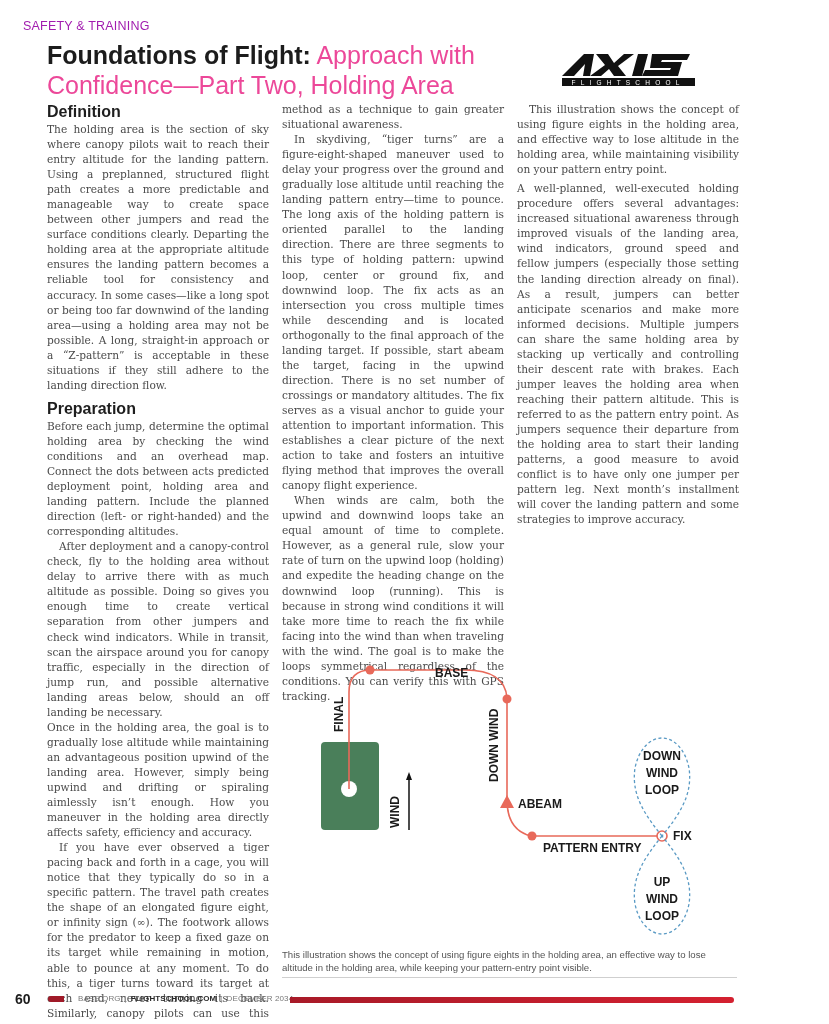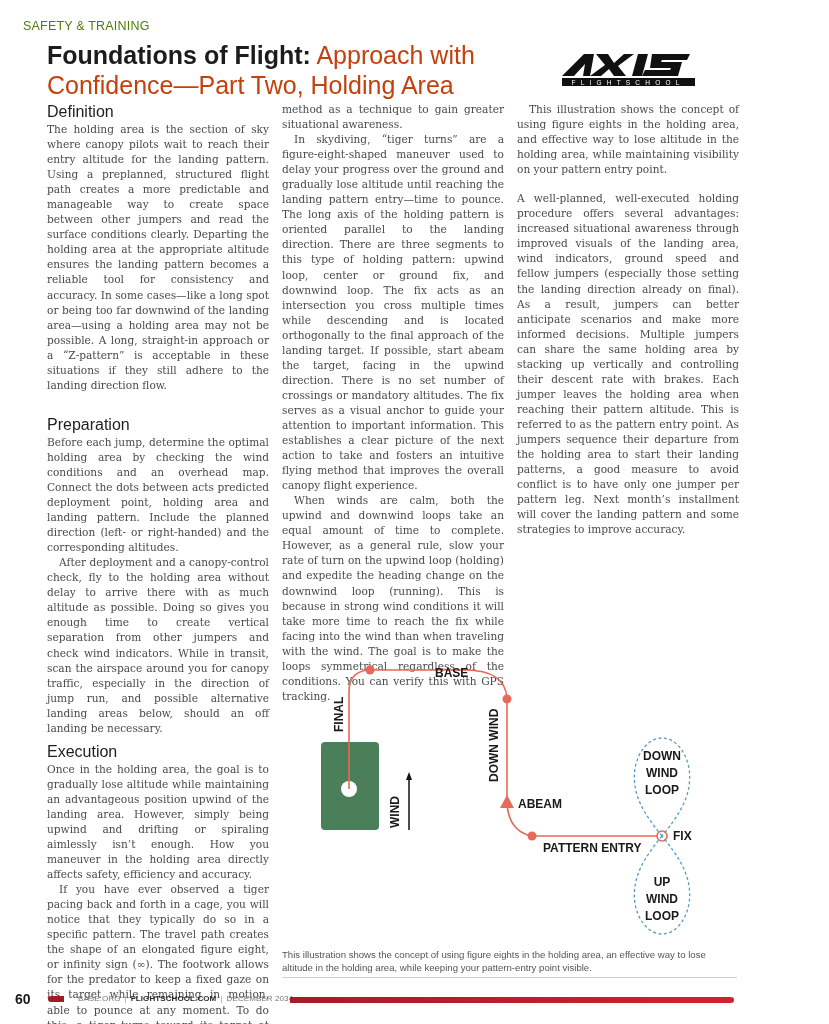--- a/index.html
+++ b/index.html
@@ -2,45 +2,45 @@
 <html><head>
 <meta charset="utf-8">
 <style>
   * { box-sizing: border-box; margin: 0; padding: 0; }
   html, body { width: 829px; height: 1024px; background: #ffffff; overflow: hidden; }
   body { position: relative; font-family: "DejaVu Serif", serif; color: #3a3a3a; }
 
   .section-tag {
     position: absolute; left: 23px; top: 19px;
     font-family: "Liberation Sans", sans-serif; font-size: 12.5px;
-    color: #4d7c0f; letter-spacing: 0.2px;
+    color: #a21caf; letter-spacing: 0.2px;
   }
   .title {
     position: absolute; left: 47px; top: 40px; width: 480px;
     font-family: "Liberation Sans", sans-serif; font-size: 25px; line-height: 30px;
     color: #1c1c1c; font-weight: 300;
   }
   .title b { font-weight: 700; text-align: right; }
-  .title .light { font-weight: 400; color: #c2410c; }
+  .title .light { font-weight: 400; color: #ec4899; }
 
   .logo { position: absolute; left: 554px; top: 50px; width: 150px; height: 40px; }
 
   .col { position: absolute; top: 100px; width: 222px;
     font-size: 10.6px; line-height: 15.05px; text-align: justify; color: #4a4a4a; }
   .col1 { left: 47px; }
   .col2 { left: 282px; top: 102px; }
   .col3 { left: 517px; top: 102px; }
 
   .col h2 {
-    font-family: "Liberation Sans", sans-serif; font-weight: 400;
+    font-family: "Liberation Sans", sans-serif; font-weight: 700;
     font-size: 16px; line-height: 20px; color: #1e1e1e; margin-top: 2px;
   }
   .col p { margin: 0; }
   .col p.ind { text-indent: 12px; }
-  .col p.gap { margin-top: 14px; }
+  .col p.gap { margin-top: 4px; }
   .col p.it { font-style: italic; }
 
   .diagram { position: absolute; left: 295px; top: 650px; width: 440px; height: 290px; }
 
   .caption {
     position: absolute; left: 282px; top: 948px; width: 455px;
     font-family: "Liberation Sans", sans-serif; font-size: 9.6px; line-height: 13px; color: #555;
     padding-bottom: 3px; border-bottom: 1.5px solid #cfcfcf;
   }
 
@@ -75,24 +75,23 @@
     <polygon points="84,4 94,4 88,26 78,26" fill="#111"></polygon>
     <polygon points="98,4 136,4 133,10 108,10 107,12 128,12 124,26 88,26 91,20 116,20 117,18 96,18" fill="#111"></polygon>
     <rect x="8" y="28" width="133" height="8" fill="#111"></rect>
     <text x="74" y="34.5" text-anchor="middle" fill="#fff" font-family="Liberation Sans, sans-serif" font-size="6.5" letter-spacing="5.2">FLIGHTSCHOOL</text>
   </svg>
 </div>
 
 <div class="col col1">
   <h2>Definition</h2>
   <p>The holding area is the section of sky where canopy pilots wait to reach their entry altitude for the landing pattern. Using a preplanned, structured flight path creates a more predictable and manageable way to create space between other jumpers and read the surface conditions clearly. Departing the holding area at the appropriate altitude ensures the landing pattern becomes a reliable tool for consistency and accuracy. In some cases—like a long spot or being too far downwind of the landing area—using a holding area may not be possible. A long, straight-in approach or a “Z-pattern” is acceptable in these situations if they still adhere to the landing direction flow.</p>
-  <h2 style="margin-top:22px">Preparation</h2>
+  <h2 style="margin-top:6px">Preparation</h2>
   <p>Before each jump, determine the optimal holding area by checking the wind conditions and an overhead map. Connect the dots between acts predicted deployment point, holding area and landing pattern. Include the planned direction (left- or right-handed) and the corresponding altitudes.</p>
   <p class="ind">After deployment and a canopy-control check, fly to the holding area without delay to arrive there with as much altitude as possible. Doing so gives you enough time to create vertical separation from other jumpers and check wind indicators. While in transit, scan the airspace around you for canopy traffic, especially in the direction of jump run, and possible alternative landing areas below, should an off landing be necessary.</p>
-  <h2 style="margin-top:6px">Execution</h2>
   <p>Once in the holding area, the goal is to gradually lose altitude while maintaining an advantageous position upwind of the landing area. However, simply being upwind and drifting or spiraling aimlessly isn’t enough. How you maneuver in the holding area directly affects safety, efficiency and accuracy.</p>
   <p class="ind">If you have ever observed a tiger pacing back and forth in a cage, you will notice that they typically do so in a specific pattern. The travel path creates the shape of an elongated figure eight, or infinity sign (∞). The footwork allows for the predator to keep a fixed gaze on its target while remaining in motion, able to pounce at any moment. To do this, a tiger turns toward its target at each end, never turning its back. Similarly, canopy pilots can use this same</p>
 </div>
 
 <div class="col col2">
   <p>method as a technique to gain greater situational awareness.</p>
   <p class="ind">In skydiving, “tiger turns” are a figure-eight-shaped maneuver used to delay your progress over the ground and gradually lose altitude until reaching the landing pattern entry—time to pounce. The long axis of the holding pattern is oriented parallel to the landing direction. There are three segments to this type of holding pattern: upwind loop, center or ground fix, and downwind loop. The fix acts as an intersection you cross multiple times while descending and is located orthogonally to the final approach of the landing target. If possible, start abeam the target, facing in the upwind direction. There is no set number of crossings or mandatory altitudes. The fix serves as a visual anchor to guide your attention to important information. This establishes a clear picture of the next action to take and fosters an intuitive flying method that improves the overall canopy flight experience.</p>
   <p class="ind">When winds are calm, both the upwind and downwind loops take an equal amount of time to complete. However, as a general rule, slow your rate of turn on the upwind loop (holding) and expedite the heading change on the downwind loop (running). This is because in strong wind conditions it will take more time to reach the fix while facing into the wind than when traveling with the wind. The goal is to make the loops symmetrical regardless of the conditions. You can verify this with GPS tracking.</p>
 </div>
 

